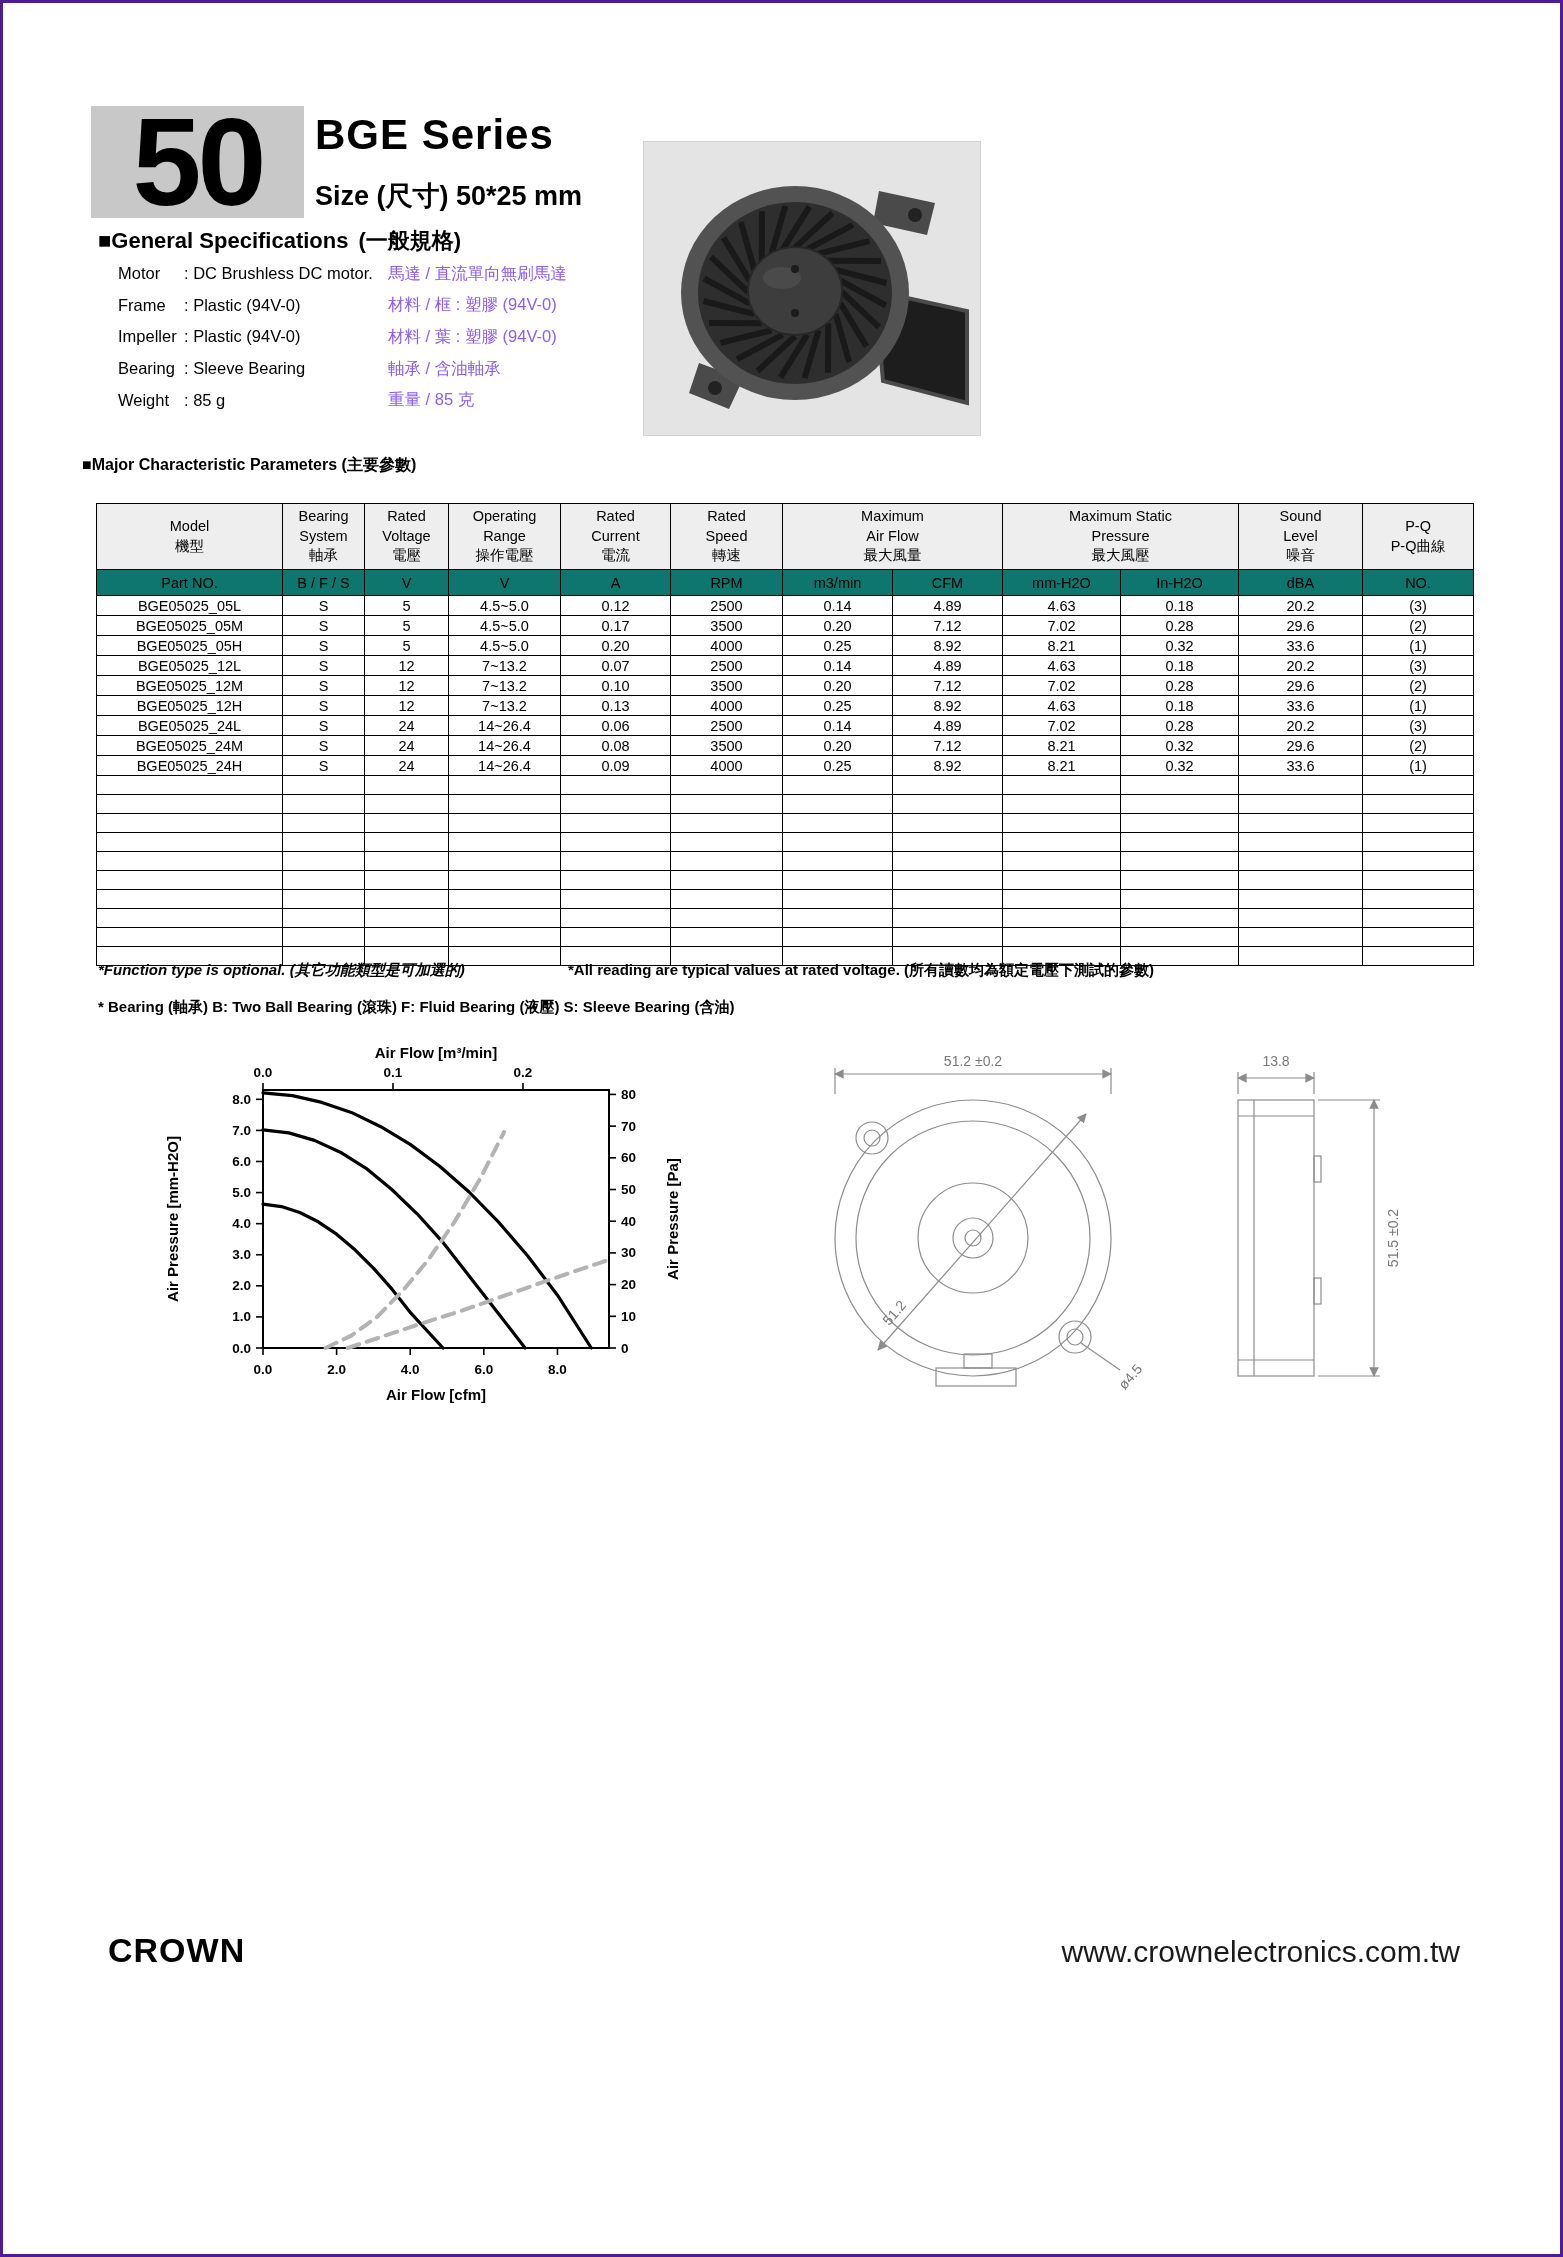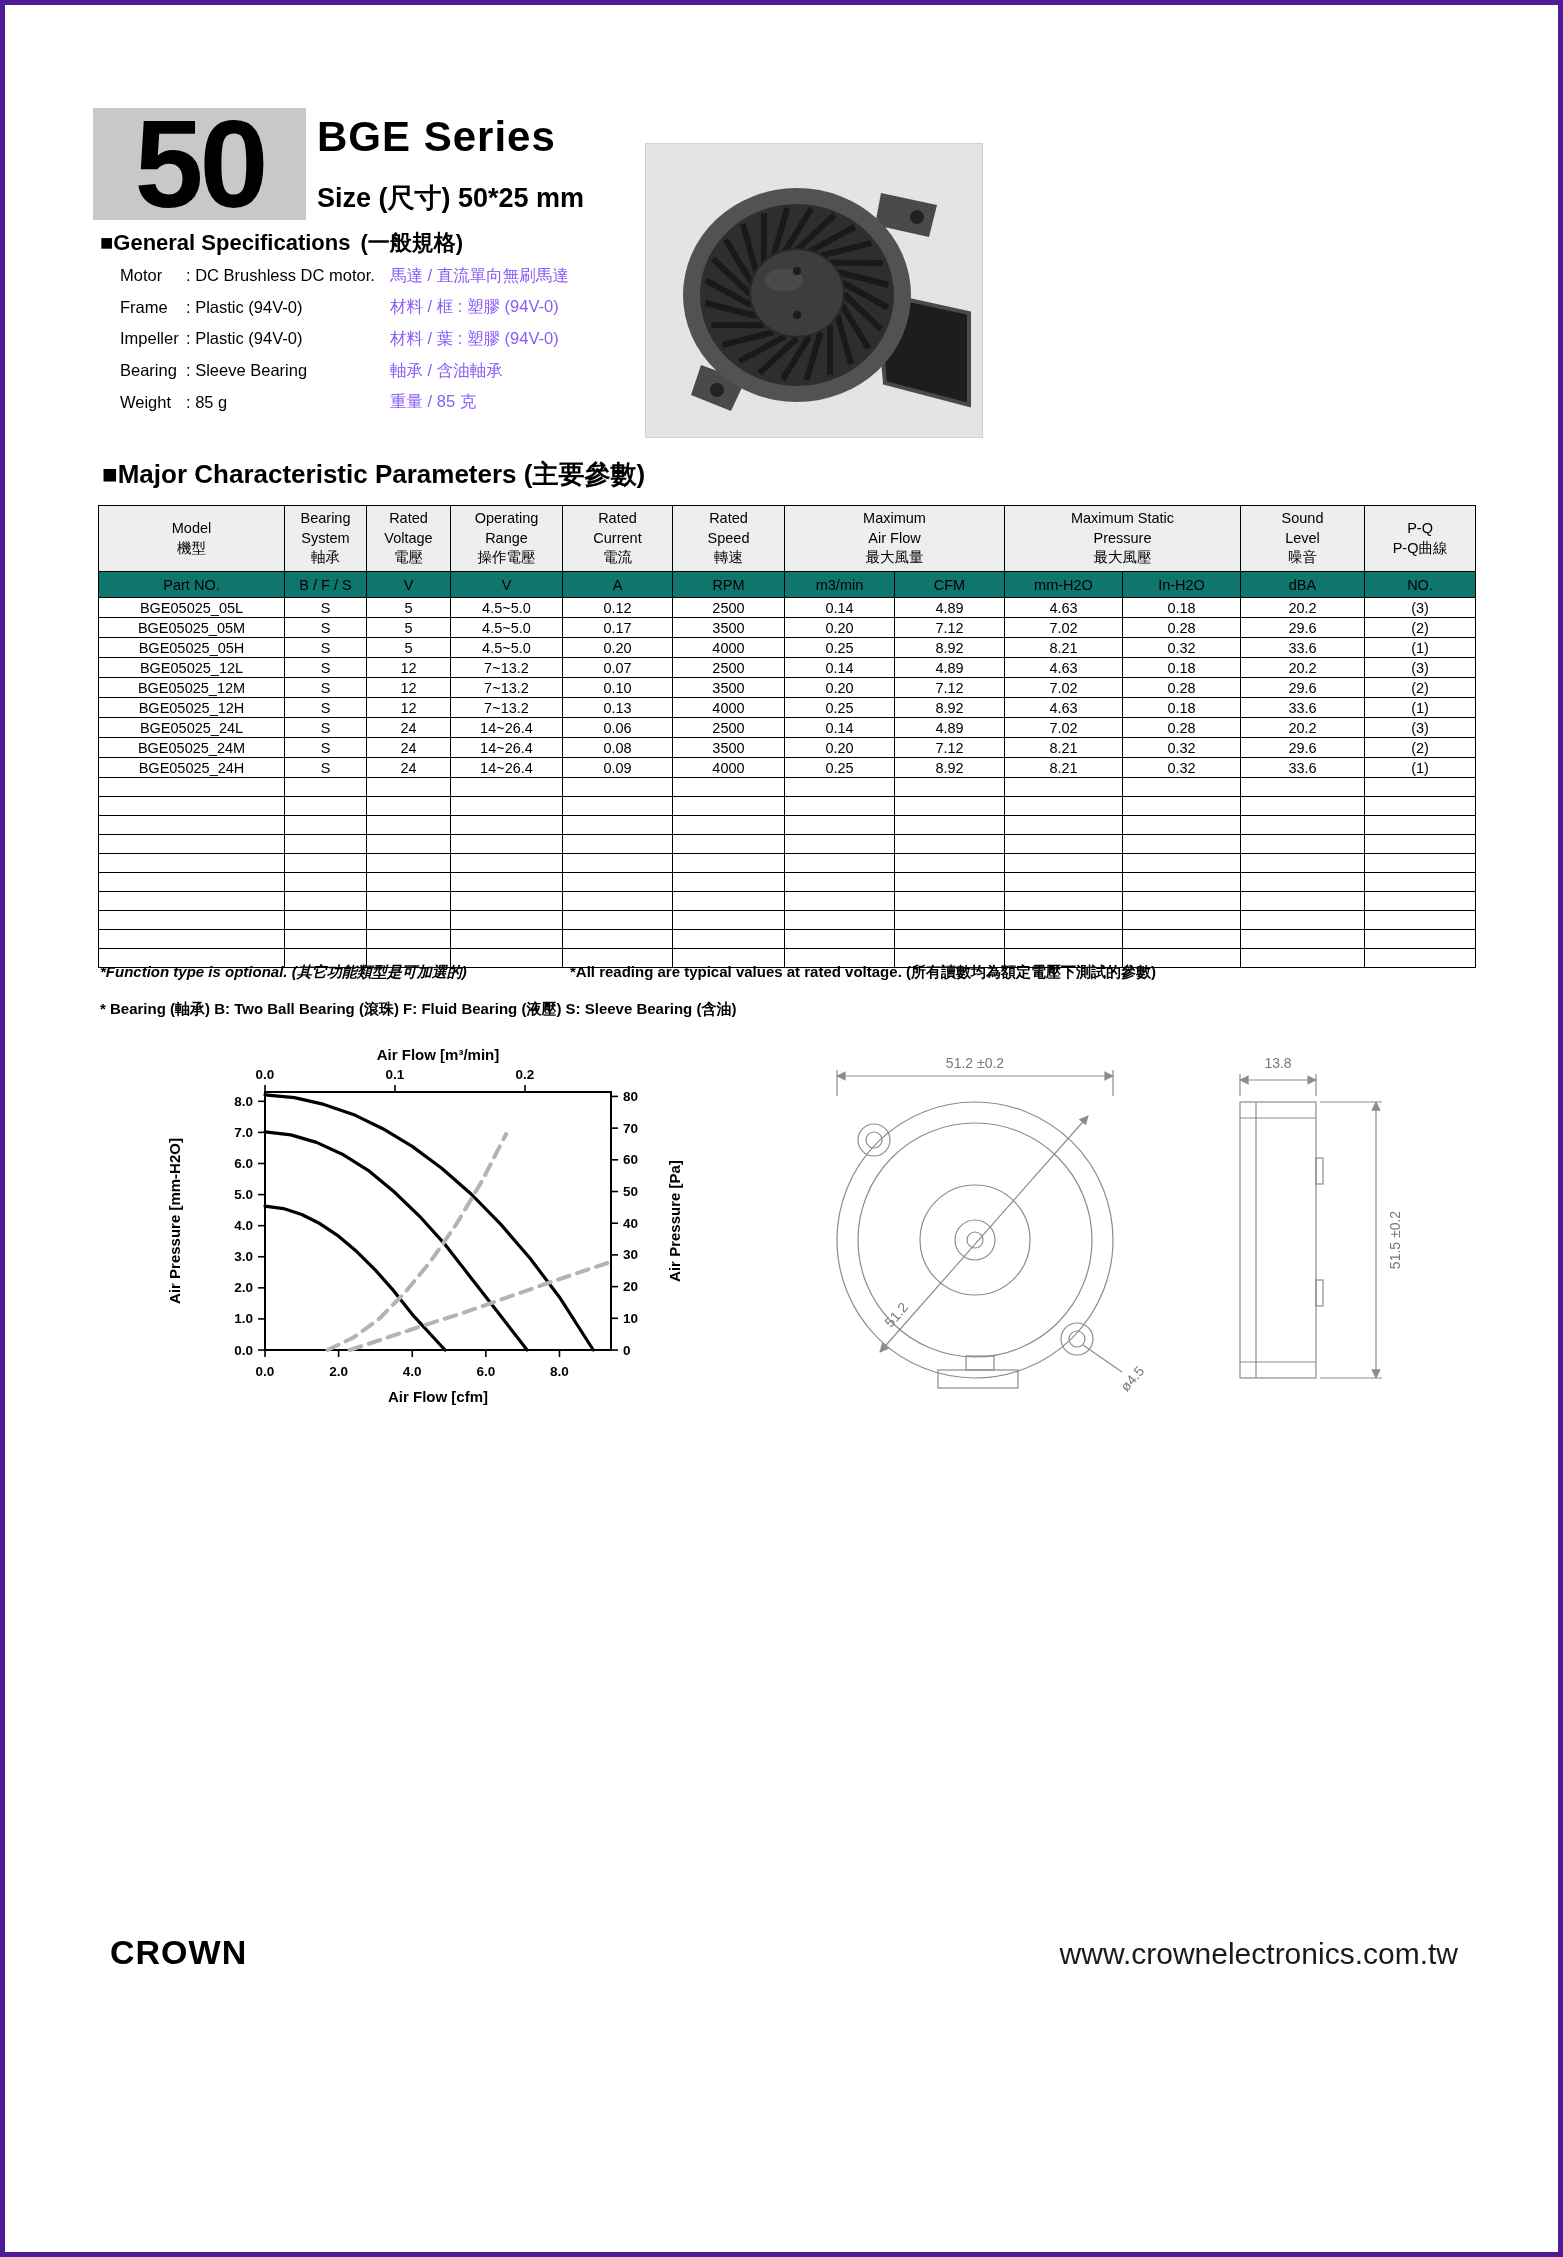--- a/index.html
+++ b/index.html
@@ -1,40 +1,40 @@
 <!DOCTYPE html>
 <html><head>
 <meta charset="utf-8">
 <style>
   * { margin:0; padding:0; box-sizing:border-box; }
   body { background:#9a9a9a; font-family:"Liberation Sans", sans-serif; }
   .page {
     position:relative; width:1563px; height:2257px; margin:0 auto;
-    background:#ffffff; border:5px solid #4c1d95; overflow:hidden; color:#000;
+    background:#ffffff; border:3px solid #4c1d95; overflow:hidden; color:#000;
   }
 
   
   .num-block { position:absolute; left:88px; top:103px; width:213px; height:112px;
     background:#c8c8c8; display:flex; align-items:center; justify-content:center; }
   .num-block span { font-size:124px; font-weight:800; letter-spacing:-4px; line-height:1; }
   .series-title { position:absolute; left:312px; top:108px; font-size:42px; font-weight:800; letter-spacing:1px; }
   .size-line { position:absolute; left:312px; top:175px; font-size:27px; font-weight:700; }
 
   
   .photo { position:absolute; left:640px; top:138px; width:338px; height:295px; }
 
   
   .gen-heading { position:absolute; left:95px; top:223px; font-size:22px; font-weight:700; }
   .gen-heading .cn { margin-left:10px; }
   .spec-rows { position:absolute; left:115px; top:255px; width:600px; }
   .spec-row { display:grid; grid-template-columns:66px 204px auto; height:31.6px; align-items:center; font-size:16.5px; }
   .spec-cn { color:#8b5cf6; }
 
   
-  .param-heading { position:absolute; left:97px; top:452px; font-size:26px; font-weight:700; }
+  .param-heading { position:absolute; left:79px; top:452px; font-size:16px; font-weight:700; }
   .table-wrap { position:absolute; left:93px; top:500px; }
   table.param-table { border-collapse:collapse; table-layout:fixed; width:1377px; }
   .param-table th, .param-table td {
     border:1.5px solid #000; text-align:center; vertical-align:middle;
     font-size:14.5px; font-weight:400; padding:1px 2px; white-space:nowrap; overflow:hidden;
   }
   .param-table th.h-top { height:66px; line-height:1.35; background:#eeeeee; }
   .param-table th.h-sub { height:26px; background:#0f766e;margin-top:15px; }
   .param-table td { height:20px; }
   .param-table tr.empty-row td { height:15px; }

